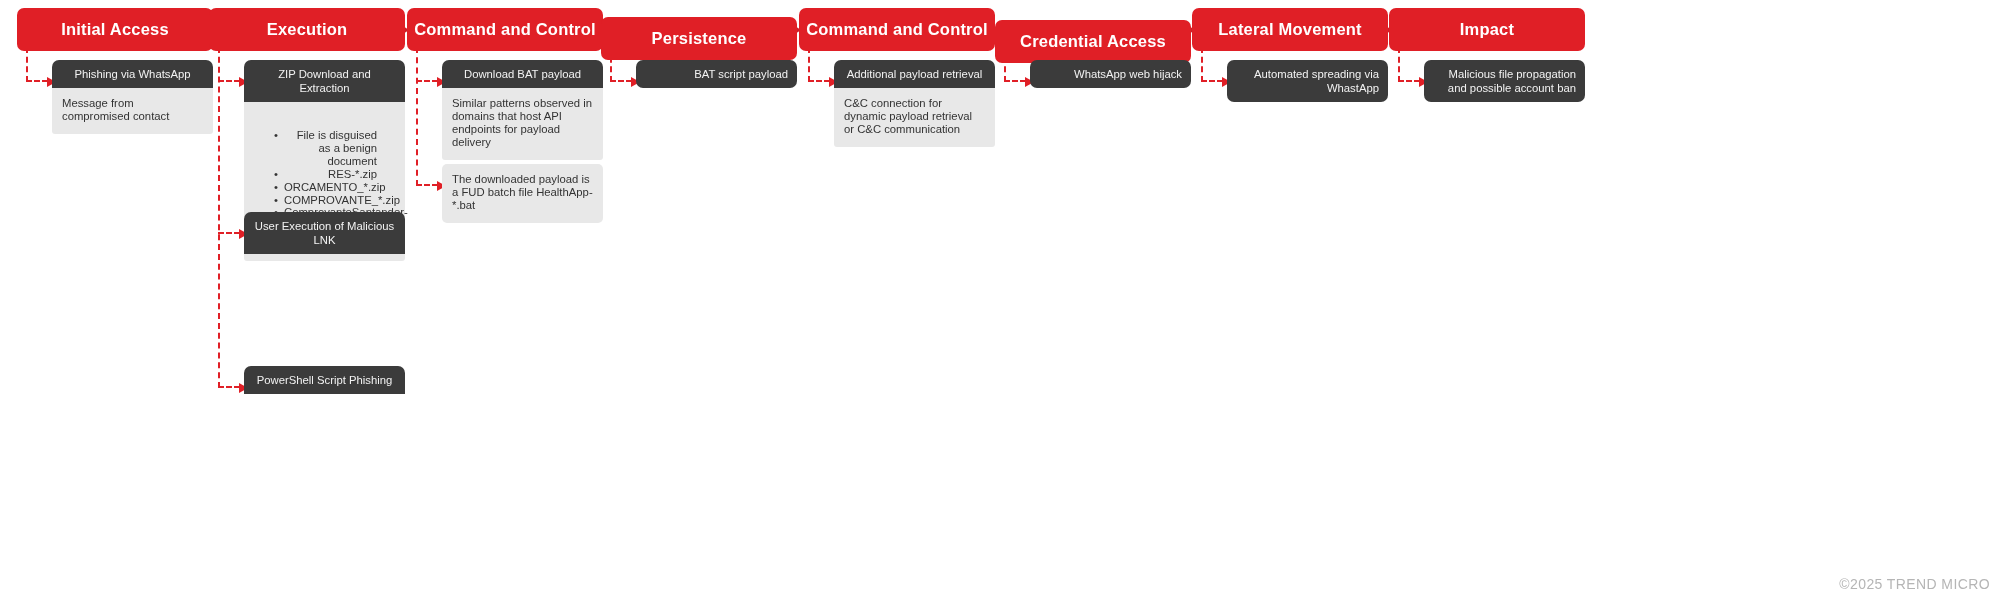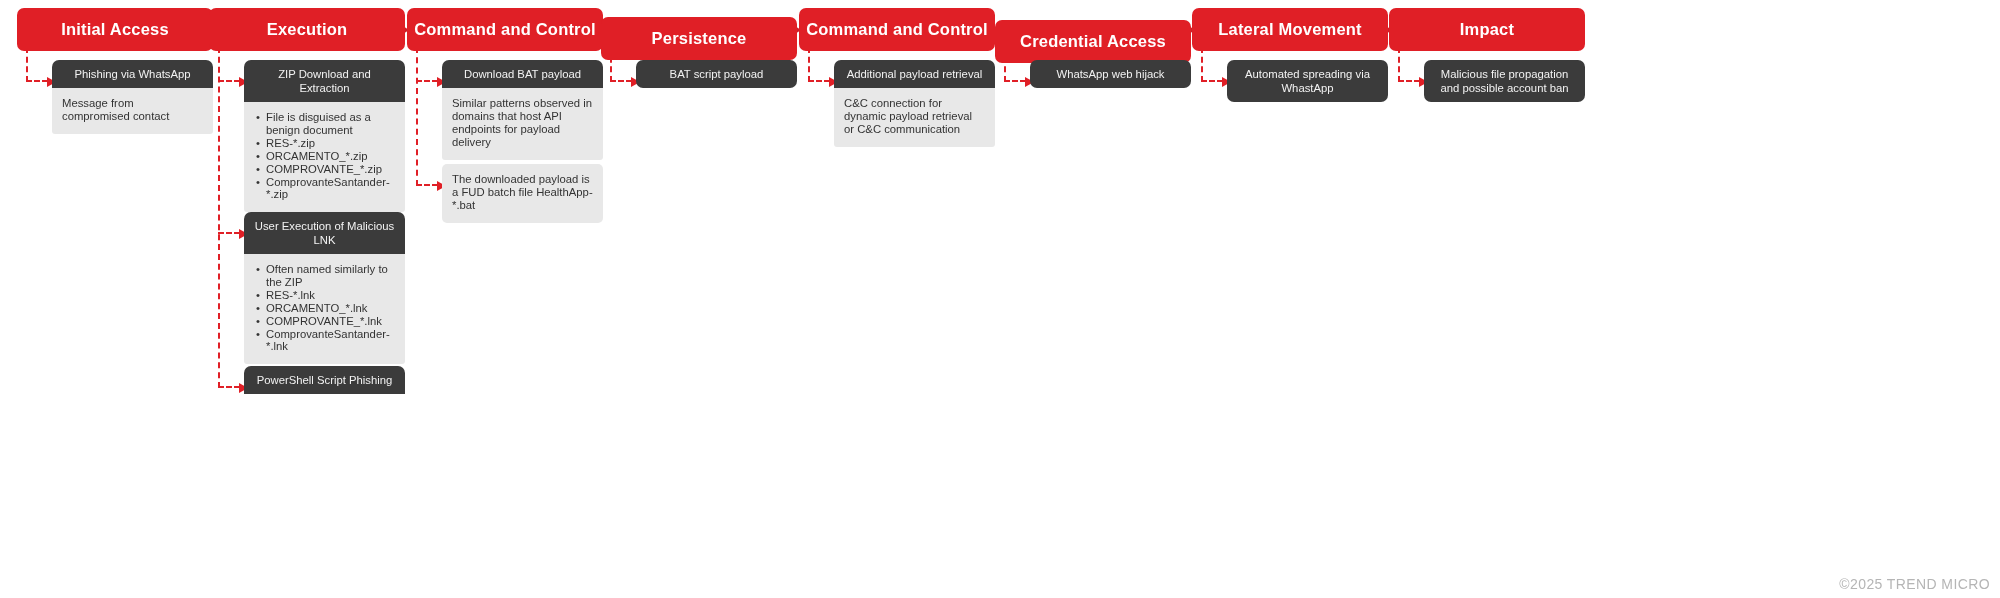--- a/index.html
+++ b/index.html
@@ -124,39 +124,41 @@
     font-size: 11.3px;
     line-height: 12.9px;
     padding: 9px 10px 11px 10px;
     box-sizing: border-box;
     border-radius: 0 0 3px 3px;
   }
   .card-body p {
     margin: 0;
   }
   .card-body ul {
-    margin: 0;
+    margin: 18px;
     padding: 0 0 0 12px;
     list-style: none;
+    text-align: right;
   }
   .card-body ul li {
     position: relative;
     margin: 0 0 0 0;
   }
   .card-body ul li::before {
     content: "\2022";
     position: absolute;
     left: -10px;
     top: 0;
     color: #333333;
   }
 
   
   .card.solo .card-title {
     border-radius: 7px;
+    text-align: right;
   }
 
   
   .footer-credit {
     position: absolute;
     right: 10px;
     bottom: 6px;
     font-size: 14px;
     color: #b5b5b5;
     letter-spacing: 0.4px;
@@ -194,29 +196,20 @@
             <li>RES-*.zip</li>
             <li>ORCAMENTO_*.zip</li>
             <li>COMPROVANTE_*.zip</li>
             <li>ComprovanteSantander-*.zip</li>
           </ul>
         </div>
       </div>
       <div class="elbow" style="top: 232px;"></div>
       <div class="card has-body" style="top: 212px;">
         <div class="card-title">User Execution of Malicious LNK</div>
-        <div class="card-body">
-          <ul>
-            <li>Often named similarly to the ZIP</li>
-            <li>RES-*.lnk</li>
-            <li>ORCAMENTO_*.lnk</li>
-            <li>COMPROVANTE_*.lnk</li>
-            <li>ComprovanteSantander-*.lnk</li>
-          </ul>
-        </div>
       </div>
       <div class="elbow" style="top: 386px;"></div>
       <div class="card has-body" style="top: 366px;">
         <div class="card-title">PowerShell Script Phishing</div>
       </div>
     </div>
     <div class="stage-arrow" style="left: 408px; top: 28.5px;"></div>
     <div class="column" style="left: 407px;">
       <div class="stage-header" style="top: 8px; position: absolute;">
         <span>Command and Control</span>

